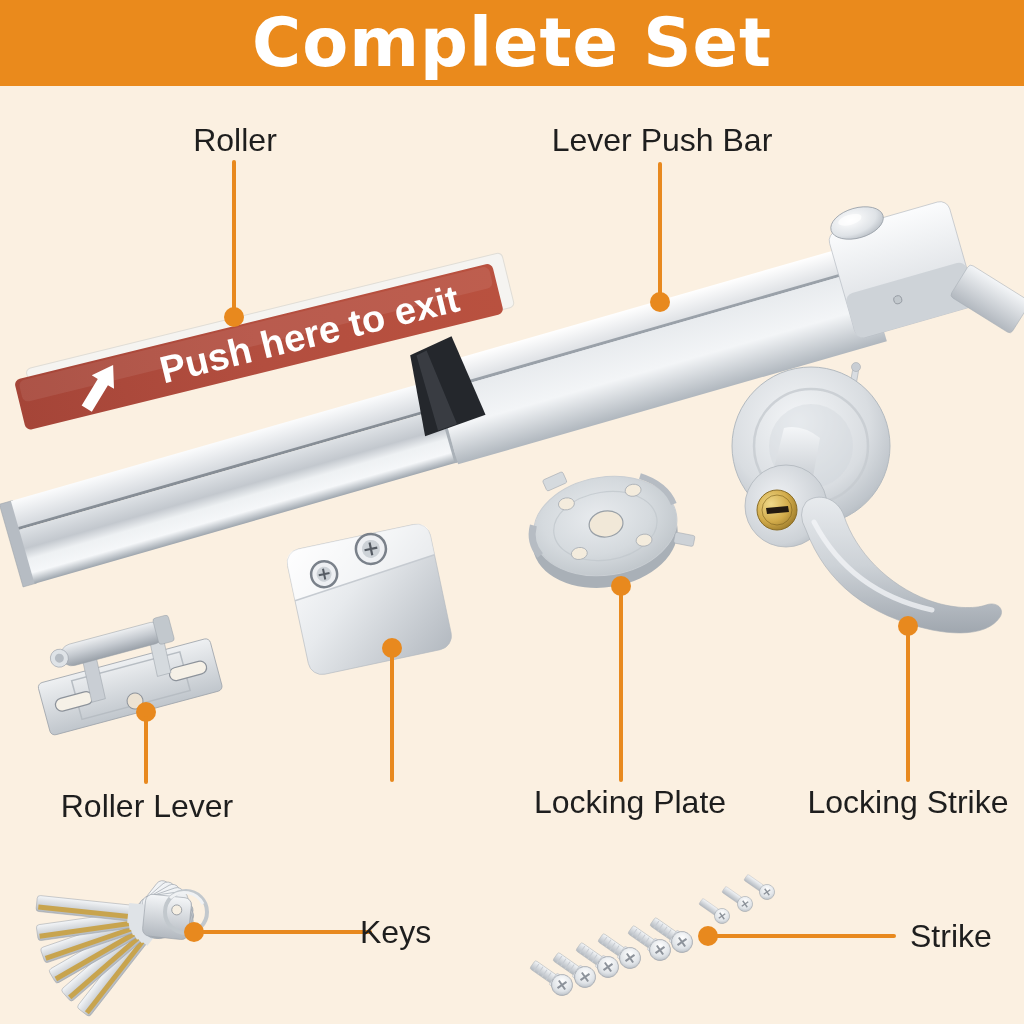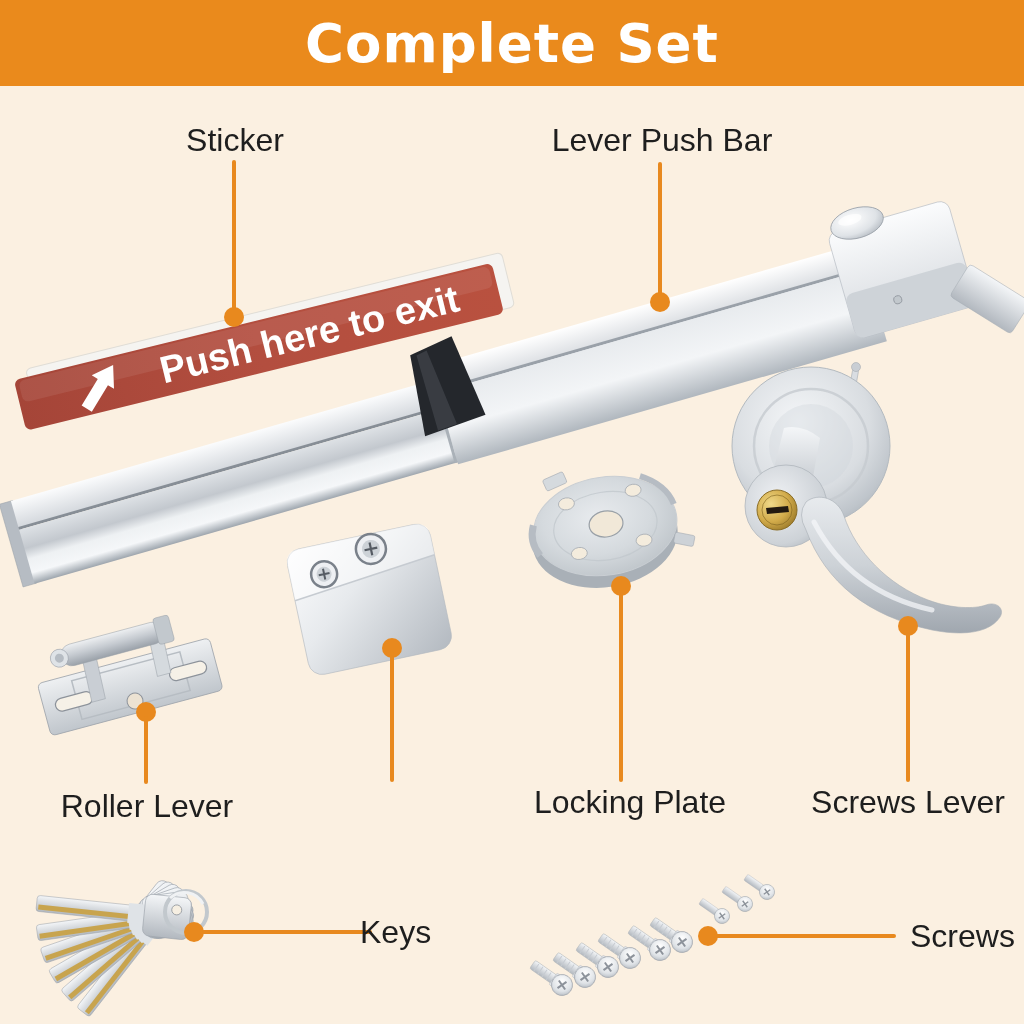--- a/index.html
+++ b/index.html
@@ -8,21 +8,21 @@
     background:var(--background,#FBF0E1);
     font-family:"Liberation Sans",sans-serif;
   }
   .banner{
     position:absolute;left:0;top:0;width:1024px;height:86px;
     background:var(--banner,#EA8A1C);
     display:flex;align-items:center;justify-content:center;
   }
   .banner h1{
     margin:0;color:#fff;font-family:"DejaVu Sans",sans-serif;
-    font-size:53px;font-weight:800;letter-spacing:1px;
+    font-size:67px;font-weight:800;letter-spacing:1px;
   }
   .art{position:absolute;left:0;top:0;}
   .label{
     position:absolute;color:var(--label-text,#1E1E1E);
     font-size:32px;line-height:36px;white-space:nowrap;
   }
   .label.centered{transform:translateX(-50%);}
   .vline,.hline,.dot{position:absolute;background:var(--callout,#E8891E);}
   .vline{width:4px;border-radius:2px;}
   .hline{height:4px;border-radius:2px;}
@@ -347,21 +347,21 @@
   <div class="vline" id="co-endcap-line"></div>
   <div class="dot" id="co-mount-dot"></div>
   <div class="vline" id="co-mount-line"></div>
   <div class="dot" id="co-lever-dot"></div>
   <div class="vline" id="co-lever-line"></div>
   <div class="dot" id="co-keys-dot"></div>
   <div class="hline" id="co-keys-line"></div>
   <div class="dot" id="co-screws-dot"></div>
   <div class="hline" id="co-screws-line"></div>
 
-  <div class="label centered" id="lbl-sticker">Sticker</div>
+  <div class="label centered" id="lbl-sticker">Roller</div>
   <div class="label centered" id="lbl-bar">Lever Push Bar</div>
   <div class="label centered" id="lbl-roller">Roller Lever</div>
   <div class="label centered" id="lbl-mount">Locking Plate</div>
-  <div class="label centered" id="lbl-lever">Screws Lever</div>
+  <div class="label centered" id="lbl-lever">Locking Strike</div>
   <div class="label" id="lbl-keys">Keys</div>
-  <div class="label" id="lbl-screws">Screws</div>
+  <div class="label" id="lbl-screws">Strike</div>
 
 </div>
 
 </body></html>

